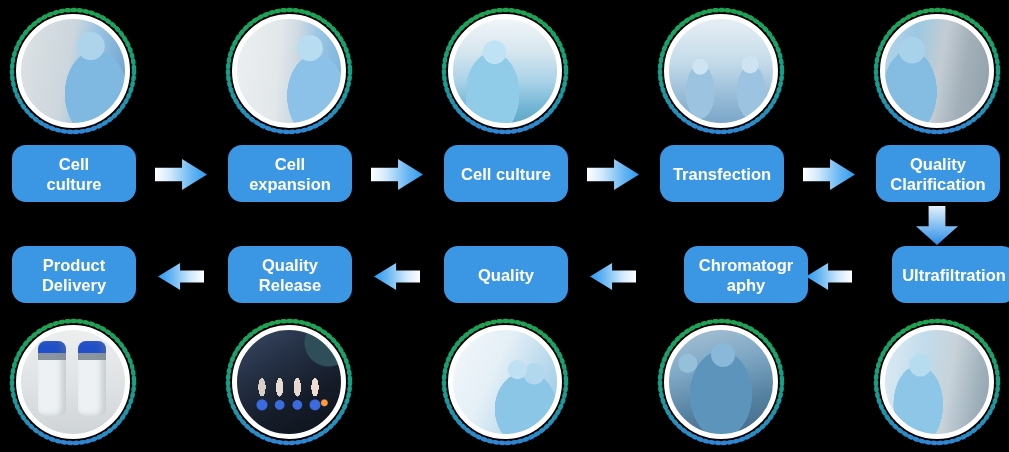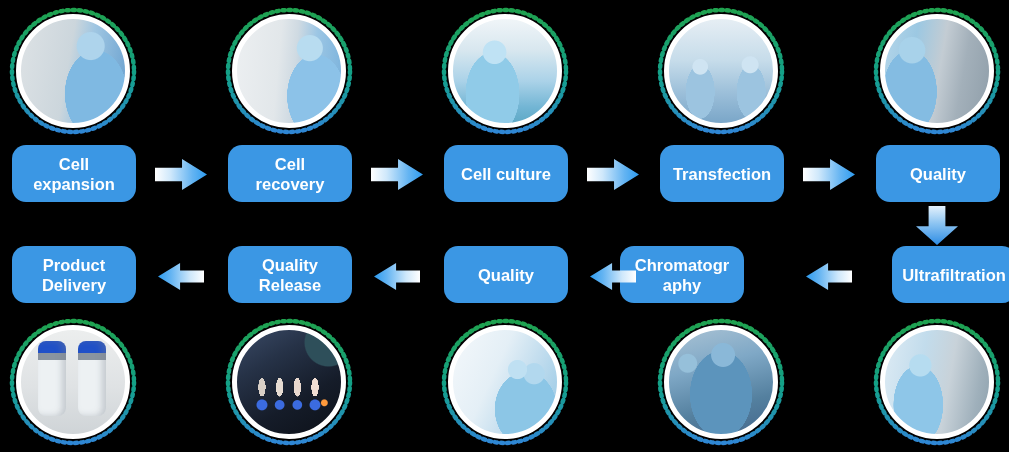--- a/index.html
+++ b/index.html
@@ -130,57 +130,58 @@
   </div>
   <div class="node" style="left:873px;top:7px">
     <svg class="ring" viewBox="0 0 128 128">
         <circle cx="64" cy="64" r="61" fill="none" stroke="url(#ringGrad)" stroke-width="4.5" stroke-dasharray="2.2 3.9" stroke-linecap="round"></circle>
       </svg>
     <div class="photo p5"></div>
   </div>
 
   <div class="box" style="left:12px;top:145px">
     <span class="ln">Cell</span>
-    <span class="ln">expansion</span>
+    <span class="ln">culture</span>
   </div>
   <div class="box" style="left:228px;top:145px">
     <span class="ln">Cell</span>
-    <span class="ln">recovery</span>
+    <span class="ln">expansion</span>
   </div>
   <div class="box" style="left:660px;top:145px">
     <span class="ln">Transfection</span>
     <span class="ln"></span>
   </div>
   <div class="box" style="left:444px;top:145px">
     <span class="ln">Cell culture</span>
     <span class="ln"></span>
   </div>
   <div class="box" style="left:876px;top:145px">
     <span class="ln">Quality</span>
+    <span class="ln">Clarification</span>
   </div>
 
   <div class="arrow right" style="left:155px;top:159px"></div>
   <div class="arrow right" style="left:371px;top:159px"></div>
   <div class="arrow right" style="left:587px;top:159px"></div>
   <div class="arrow right" style="left:803px;top:159px"></div>
 
   <div class="arrow down" style="left:916px;top:206px"></div>
 
   <div class="box" style="left:228px;top:246px">
     <span class="ln">Quality</span>
     <span class="ln">Release</span>
   </div>
   <div class="box" style="left:12px;top:246px">
     <span class="ln">Product</span>
     <span class="ln">Delivery</span>
   </div>
   <div class="box" style="left:444px;top:246px">
     <span class="ln">Quality</span>
   </div>
-  <div class="box" style="left:620px;top:246px">
+  <div class="box" style="left:684px;top:246px">
     <span class="ln">Chromatogr</span>
     <span class="ln">aphy</span>
   </div>
   <div class="box" style="left:892px;top:246px">
     <span class="ln">Ultrafiltration</span>
     <span class="ln"></span>
   </div>
 
   <div class="arrow left" style="left:158px;top:263px"></div>
   <div class="arrow left" style="left:374px;top:263px"></div>

